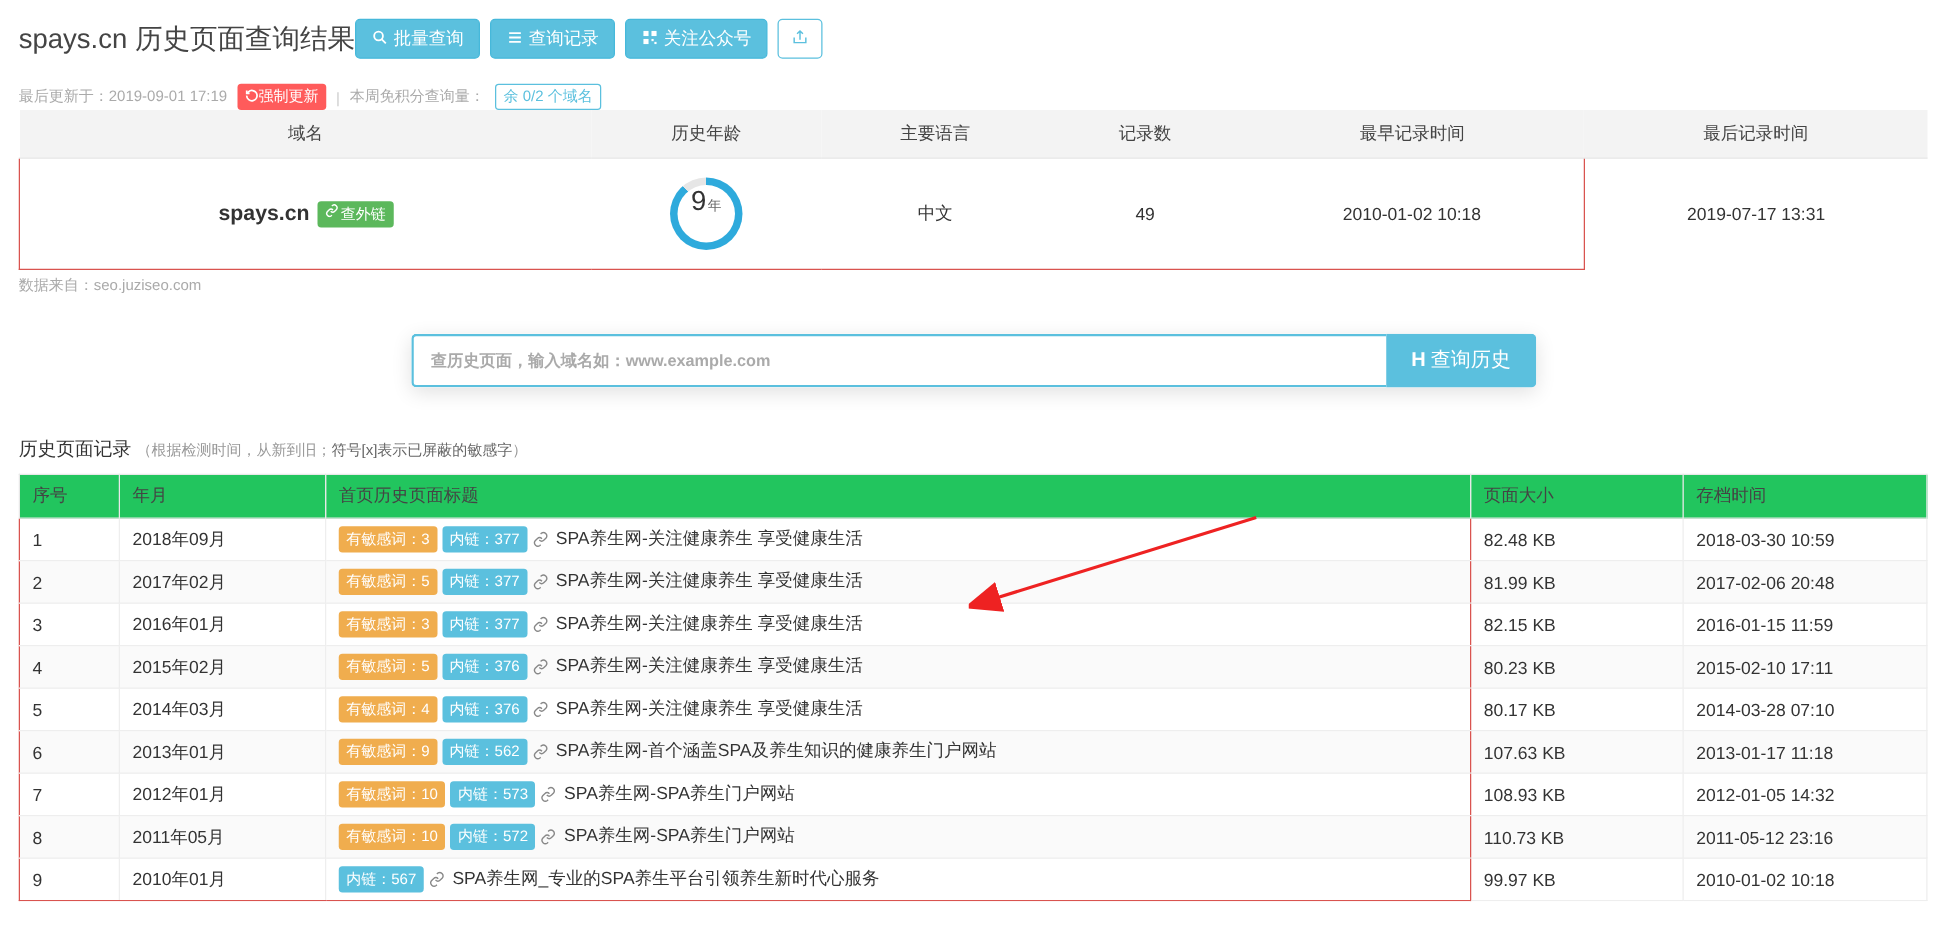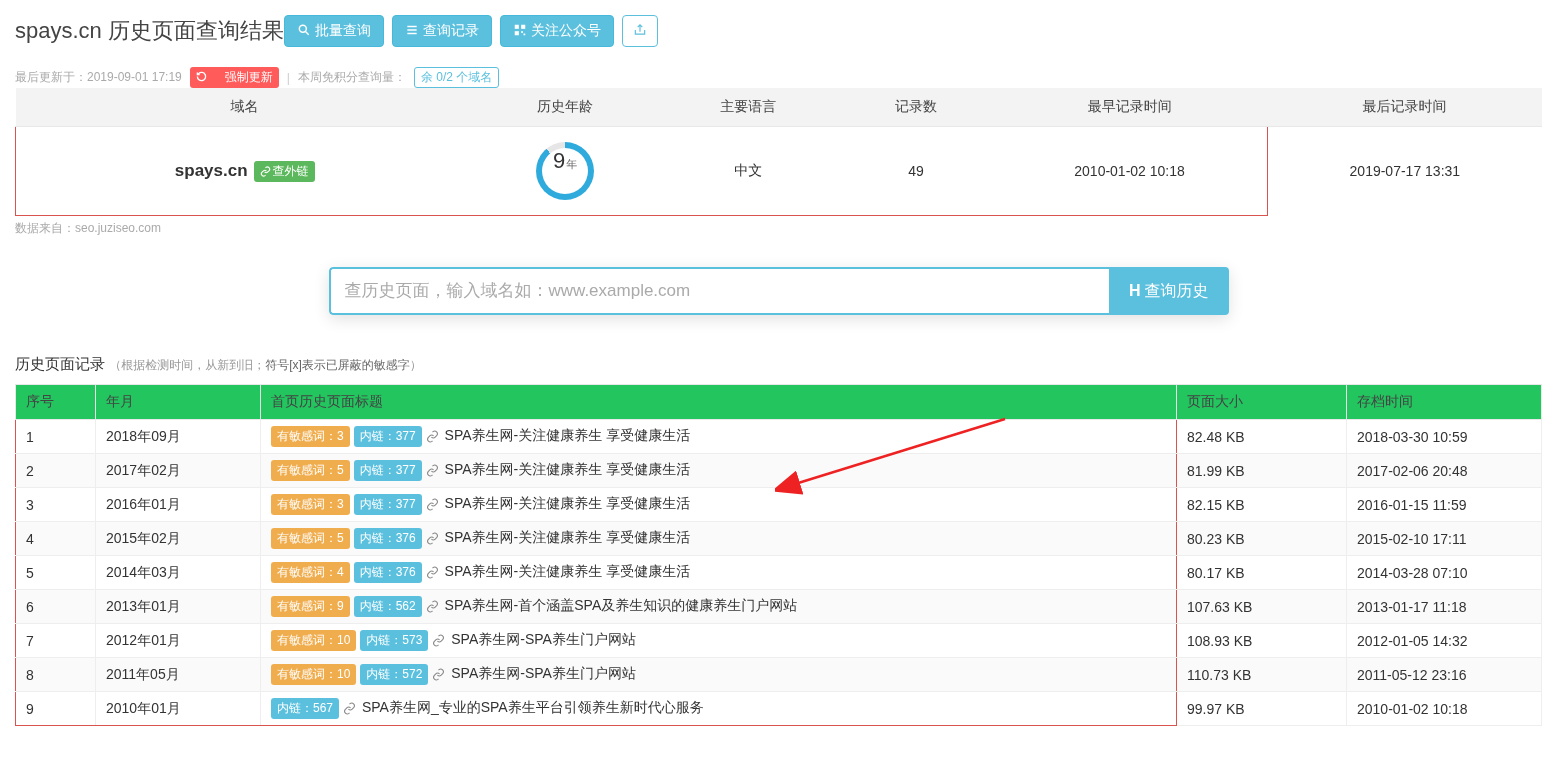--- a/index.html
+++ b/index.html
@@ -21,21 +21,21 @@
   display: inline-flex; align-items: center; gap: 4px;
 }
 .btn-info-outline {
   background: #fff; border: 1px solid #5bc0de; color: #5bc0de;
   padding: 6px 10px; border-radius: 4px; font-size: 14px; cursor: pointer;
 }
 
 .meta-row { font-size: 12px; color: #aaa; display: flex; align-items: center; gap: 8px; }
 .btn-danger-sm {
   background: #ff5b5b; color: #fff; padding: 2px 6px; border-radius: 3px;
-  font-size: 12px; cursor: pointer; display: inline-flex; align-items: center; gap: 18px;
+  font-size: 12px; cursor: pointer; display: inline-flex; align-items: center; gap: 0;
 }
 .badge-teal {
   background: #fff; color: #5bc0de; border: 1px solid #5bc0de;
   padding: 1px 6px; border-radius: 3px; font-size: 12px;
 }
 .sep { color: #ccc; }
 
 .summary-table { width: 100%; border-collapse: collapse; margin-bottom: 4px; }
 .summary-table thead th {
   background: #f3f3f3; padding: 10px; text-align: center; font-weight: 500;
@@ -47,21 +47,21 @@
 .highlight-box td:nth-child(3),
 .highlight-box td:nth-child(4),
 .highlight-box td:nth-child(5) { position: relative; }
 .red-border-1 { border: 1px solid #d9534f; border-right: none; }
 .red-border-m { border-top: 1px solid #d9534f; border-bottom: 1px solid #d9534f; }
 .red-border-2 { border: 1px solid #d9534f; border-left: none; }
 
 .domain-cell { display: inline-flex; align-items: center; gap: 6px; font-weight: 700; font-size: 17px; }
 .btn-green-sm {
   background: #5cb85c; color: #fff; padding: 2px 6px; border-radius: 3px;
-  font-size: 12px; font-weight: 400; cursor: pointer; display: inline-flex; align-items: flex-end; gap: 2px;
+  font-size: 12px; font-weight: 400; cursor: pointer; display: inline-flex; align-items: flex-start; gap: 2px;
 }
 
 .age-ring {
   width: 58px; height: 58px; border-radius: 50%; margin: 0 auto;
   background: conic-gradient(#2eaadc 0 320deg, #e6e6e6 320deg 360deg);
   display: flex; align-items: center; justify-content: center;
 }
 .age-inner {
   width: 46px; height: 46px; border-radius: 50%; background: #fff;
   display: flex; align-items: baseline; justify-content: center;
@@ -71,22 +71,23 @@
 
 .source-row { font-size: 12px; color: #aaa; margin-bottom: 30px; }
 
 .search-wrap { display: flex; justify-content: center; margin: 20px 0 40px; }
 .search-bar {
   display: flex; width: 900px; box-shadow: 0 4px 16px rgba(0,0,0,0.12);
   border-radius: 4px; overflow: hidden;
 }
 .search-input {
   flex: 1; border: 2px solid #5bc0de; border-right: none;
-  padding: 12px 14px; font-size: 17px; outline: none; color: #ec4899;
+  padding: 12px 14px; font-size: 13px; outline: none; color: #ec4899;
   border-radius: 4px 0 0 4px;
+  font-weight: bold;
 }
 .search-input::placeholder { color: #aaa; }
 .search-btn {
   background: #5bc0de; color: #fff; border: none; padding: 0 20px;
   font-size: 16px; font-weight: 500; cursor: pointer; display: flex; align-items: center; gap: 4px;
 }
 
 .section-title { font-size: 15px; font-weight: 500; margin-bottom: 10px; }
 .section-sub { font-size: 12px; color: #999; font-weight: 400; }
 .section-sub .bold { color: #666; }

